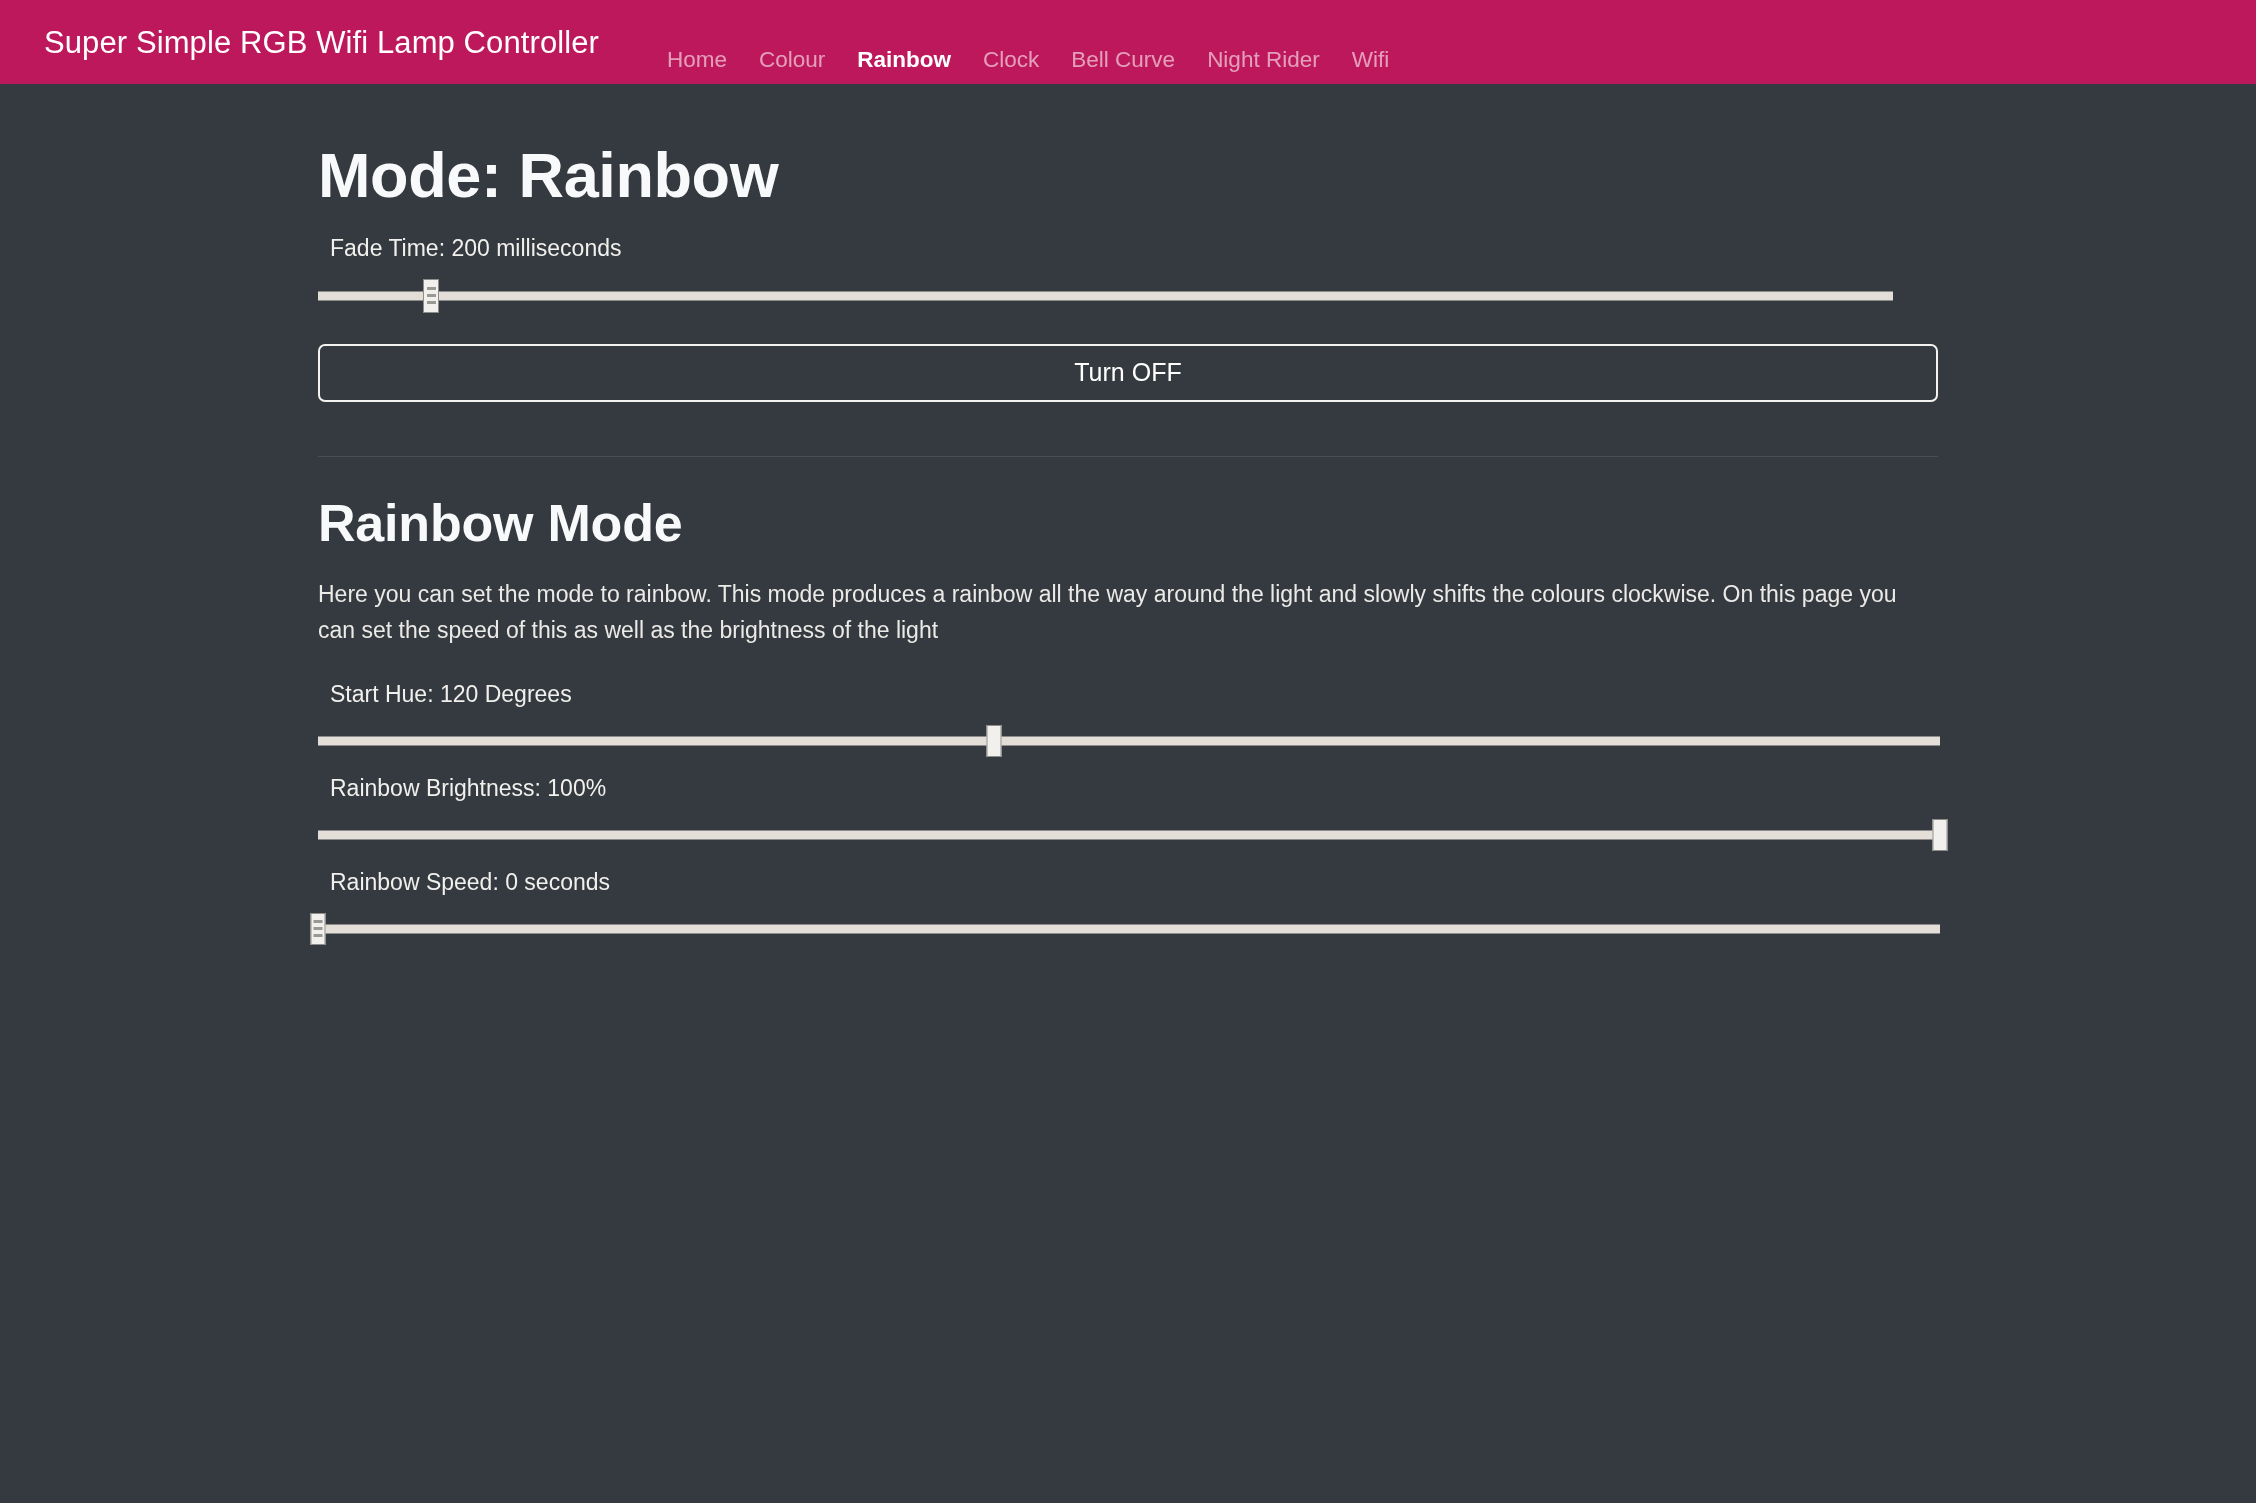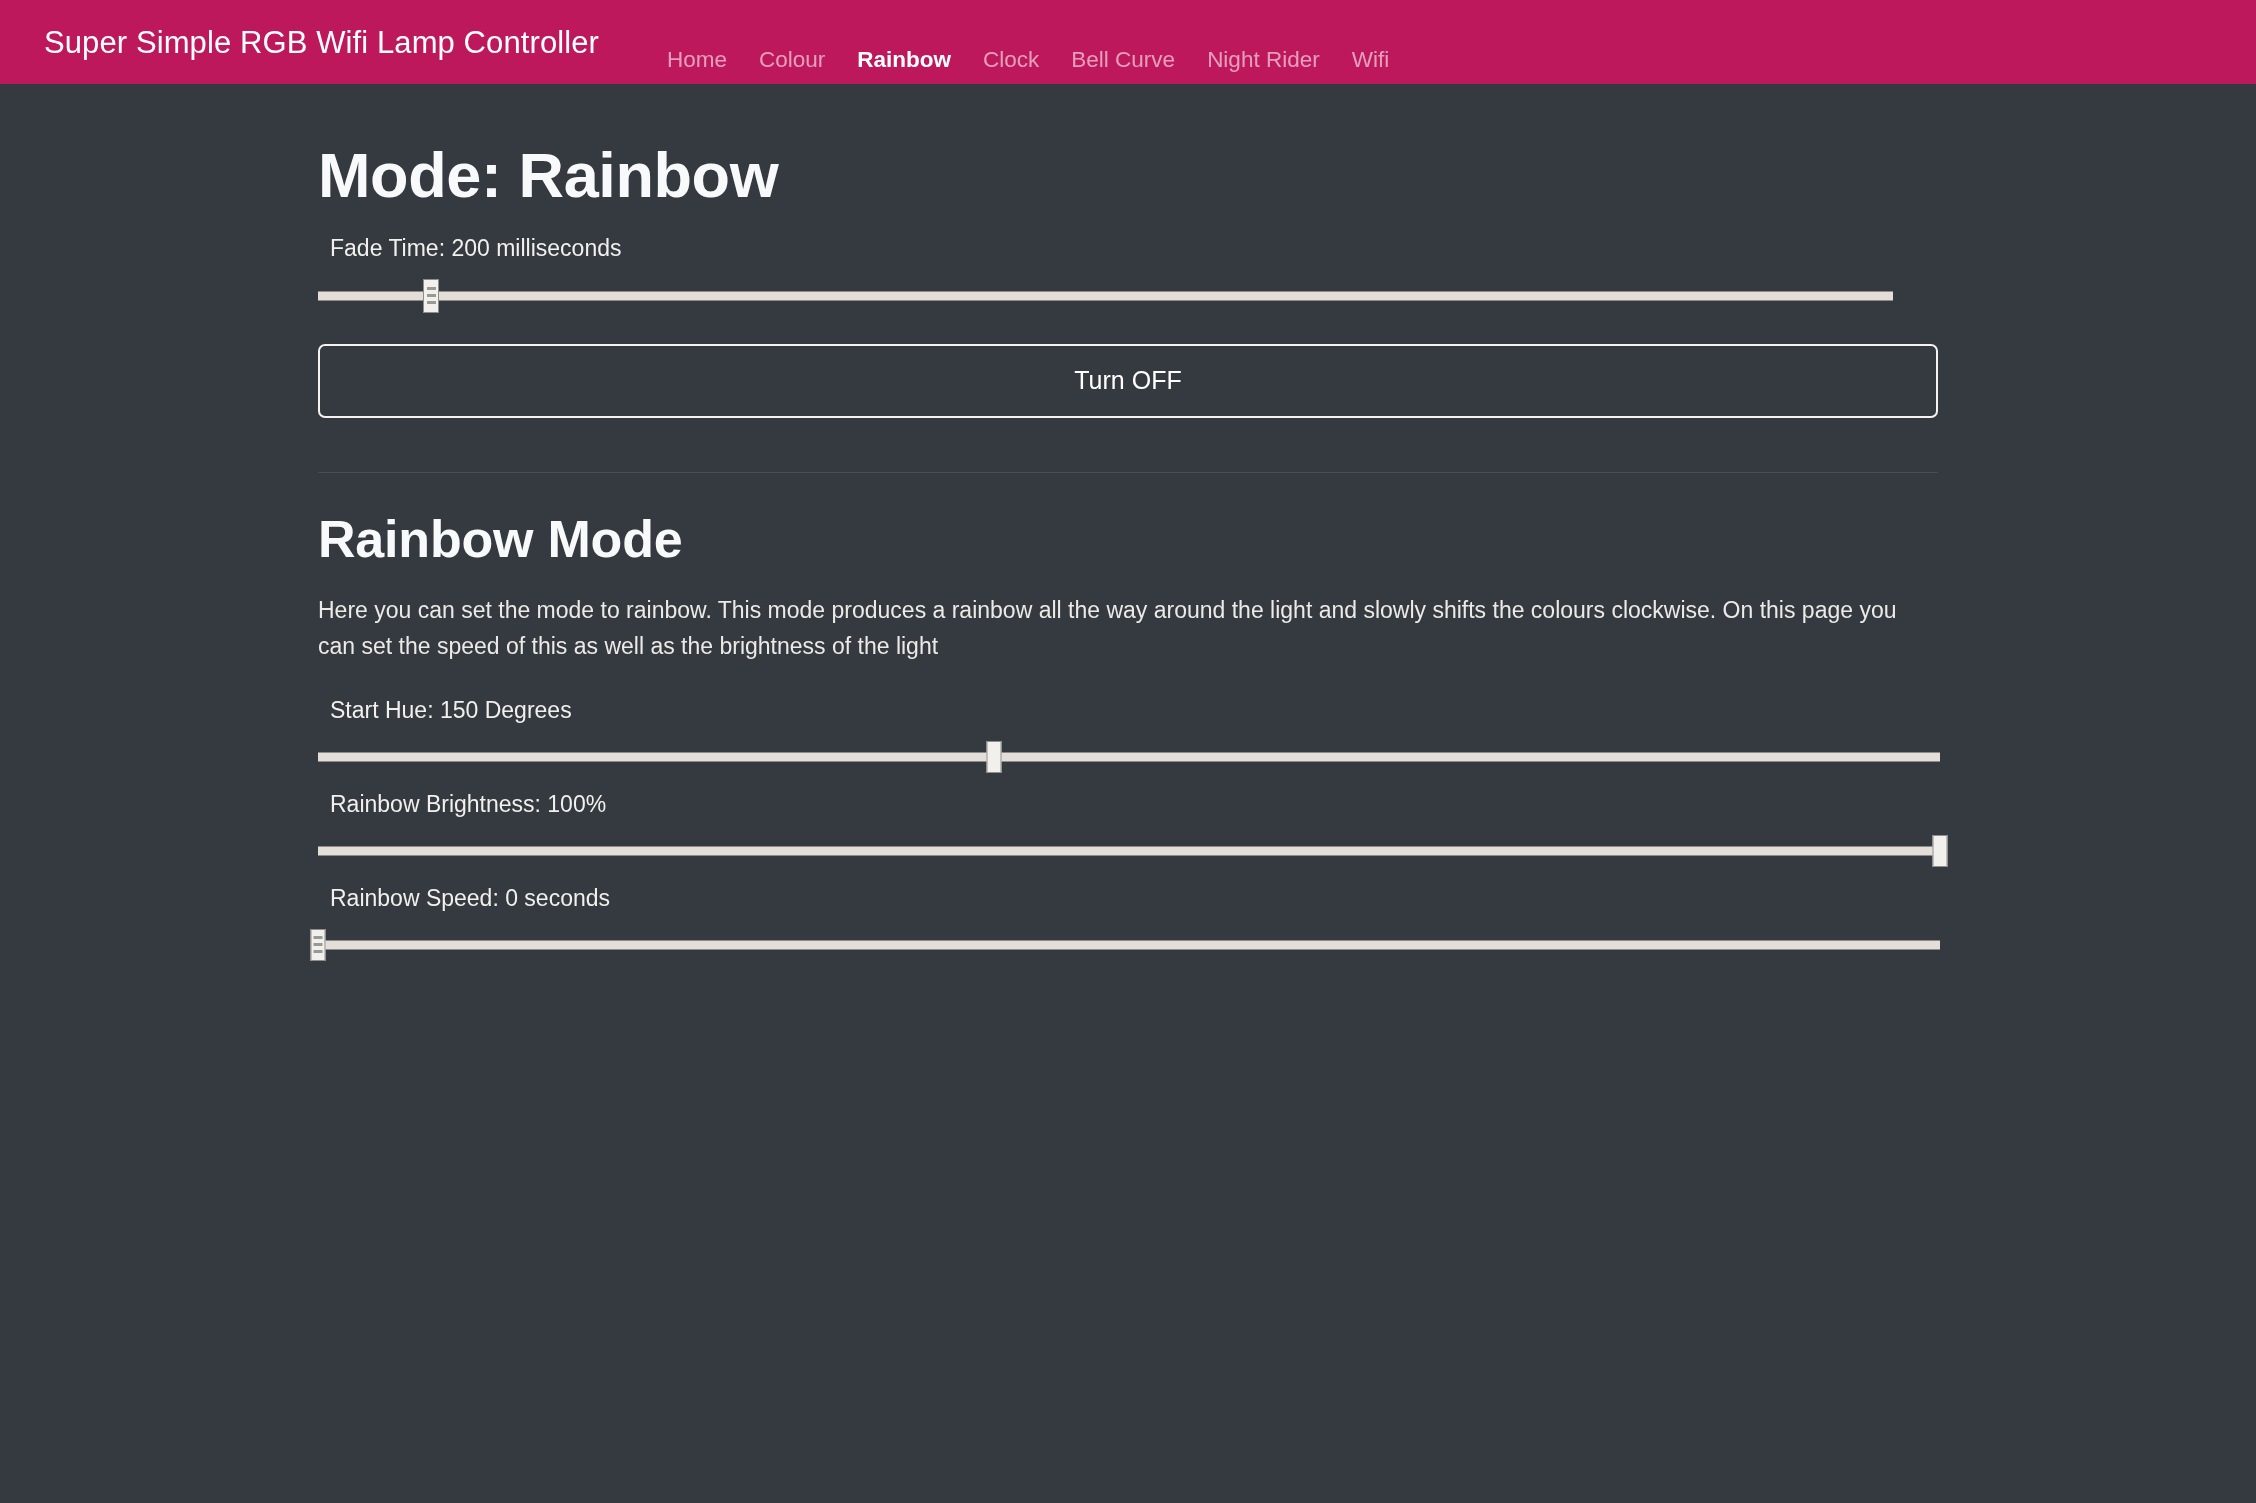--- a/index.html
+++ b/index.html
@@ -118,21 +118,21 @@
   #fade-slider .slider-thumb { width: 16px; height: 34px; }
 
   
   .lower-slider .slider-track { width: 1622px; }
   .lower-slider .slider-thumb { width: 15px; height: 32px; }
 
   
   .btn-off {
     display: block;
     width: 1620px;
-    height: 74px;
+    height: 58px;
     background: transparent;
     border: 2px solid #f5f3f0;
     border-radius: 7px;
     color: #ffffff;
     font-size: 25px;
     font-family: "Liberation Sans", sans-serif;
     font-weight: 400;
     cursor: pointer;
     line-height: 1;
   }
@@ -196,21 +196,21 @@
 
   <button class="btn-off" style="margin-top:31px;">Turn OFF</button>
 
   <hr class="divider" style="margin-top:54px;">
 
   <h2 class="section-title" style="margin-top:37px;">Rainbow Mode</h2>
 
   <p class="section-body" style="margin-top:24px;">Here you can set the mode to rainbow. This mode produces a rainbow all the way around the light and slowly shifts the colours clockwise. On this page you can set the speed of this as well as the brightness of the light</p>
 
   <div style="margin-top:31px;">
-    <div class="field-label">Start Hue: 150 Degrees</div>
+    <div class="field-label">Start Hue: 120 Degrees</div>
     <div class="slider-wrap lower-slider" id="hue-slider" style="margin-top:14px;">
       <div class="slider-track"></div>
       <div class="slider-thumb" id="hue-thumb" style="left: 676.374px;"></div>
     </div>
   </div>
 
   <div style="margin-top:15px;">
     <div class="field-label">Rainbow Brightness: 100%</div>
     <div class="slider-wrap lower-slider" id="bright-slider" style="margin-top:14px;">
       <div class="slider-track"></div>

